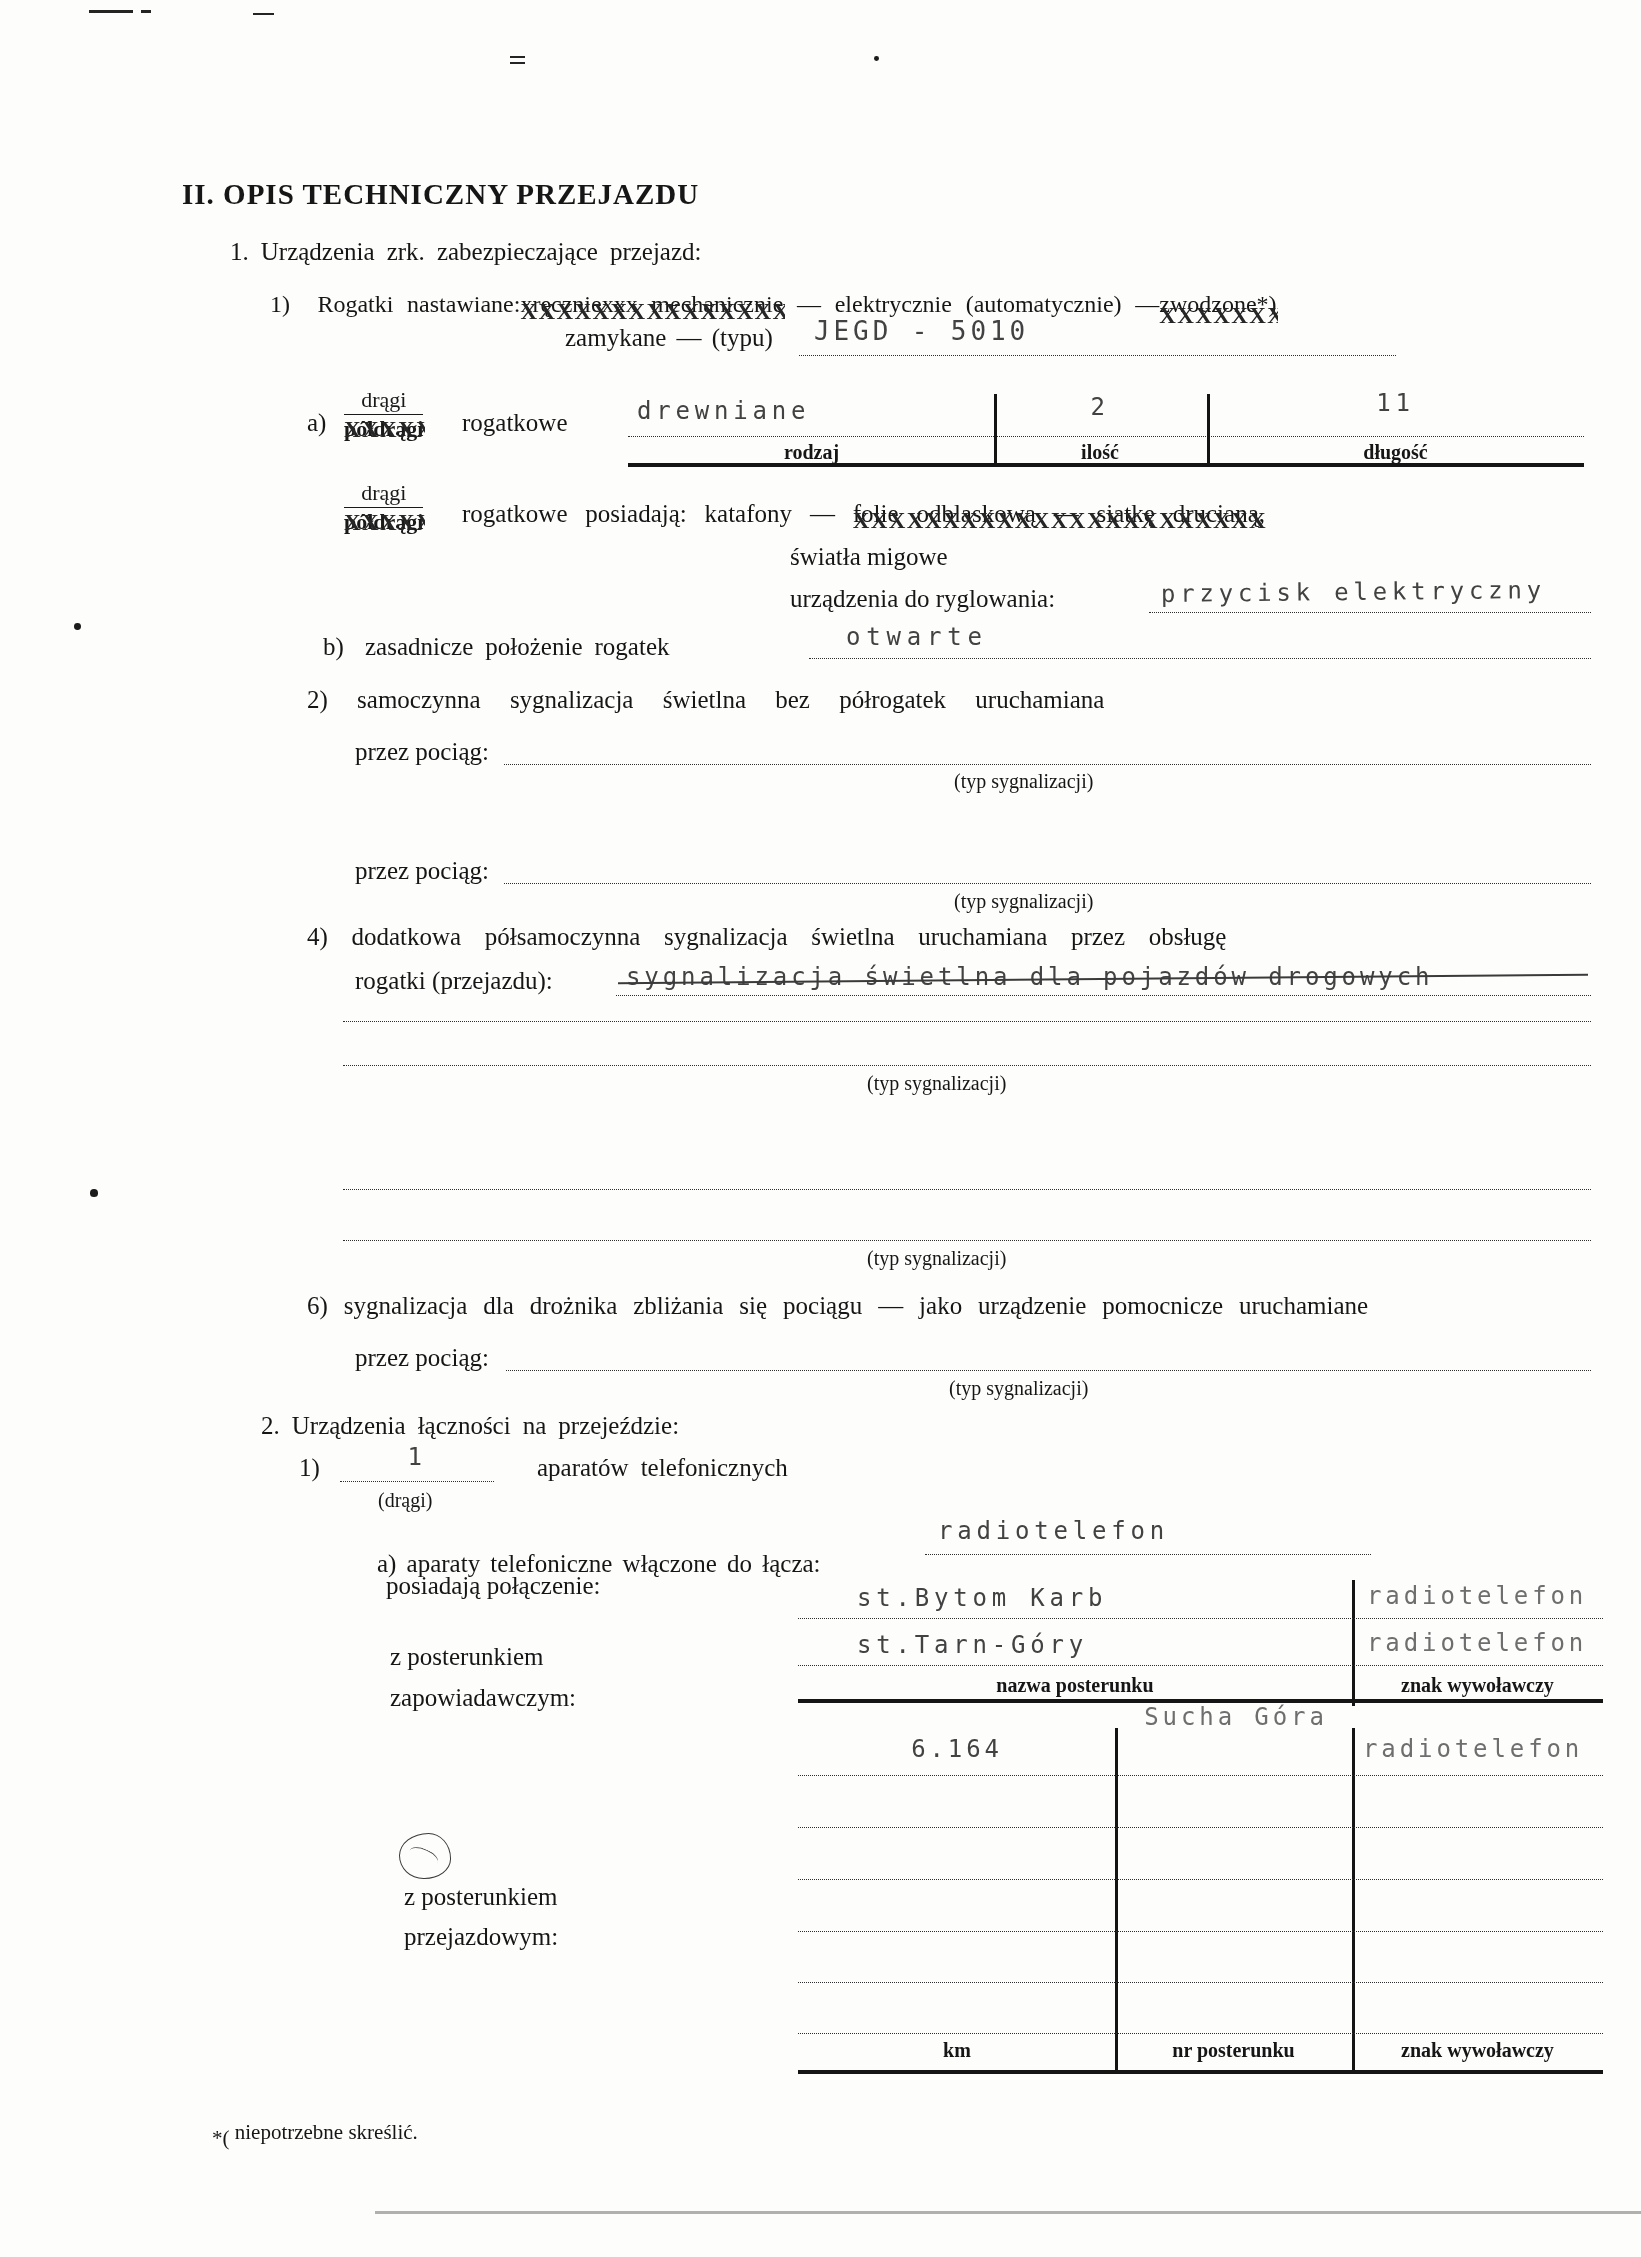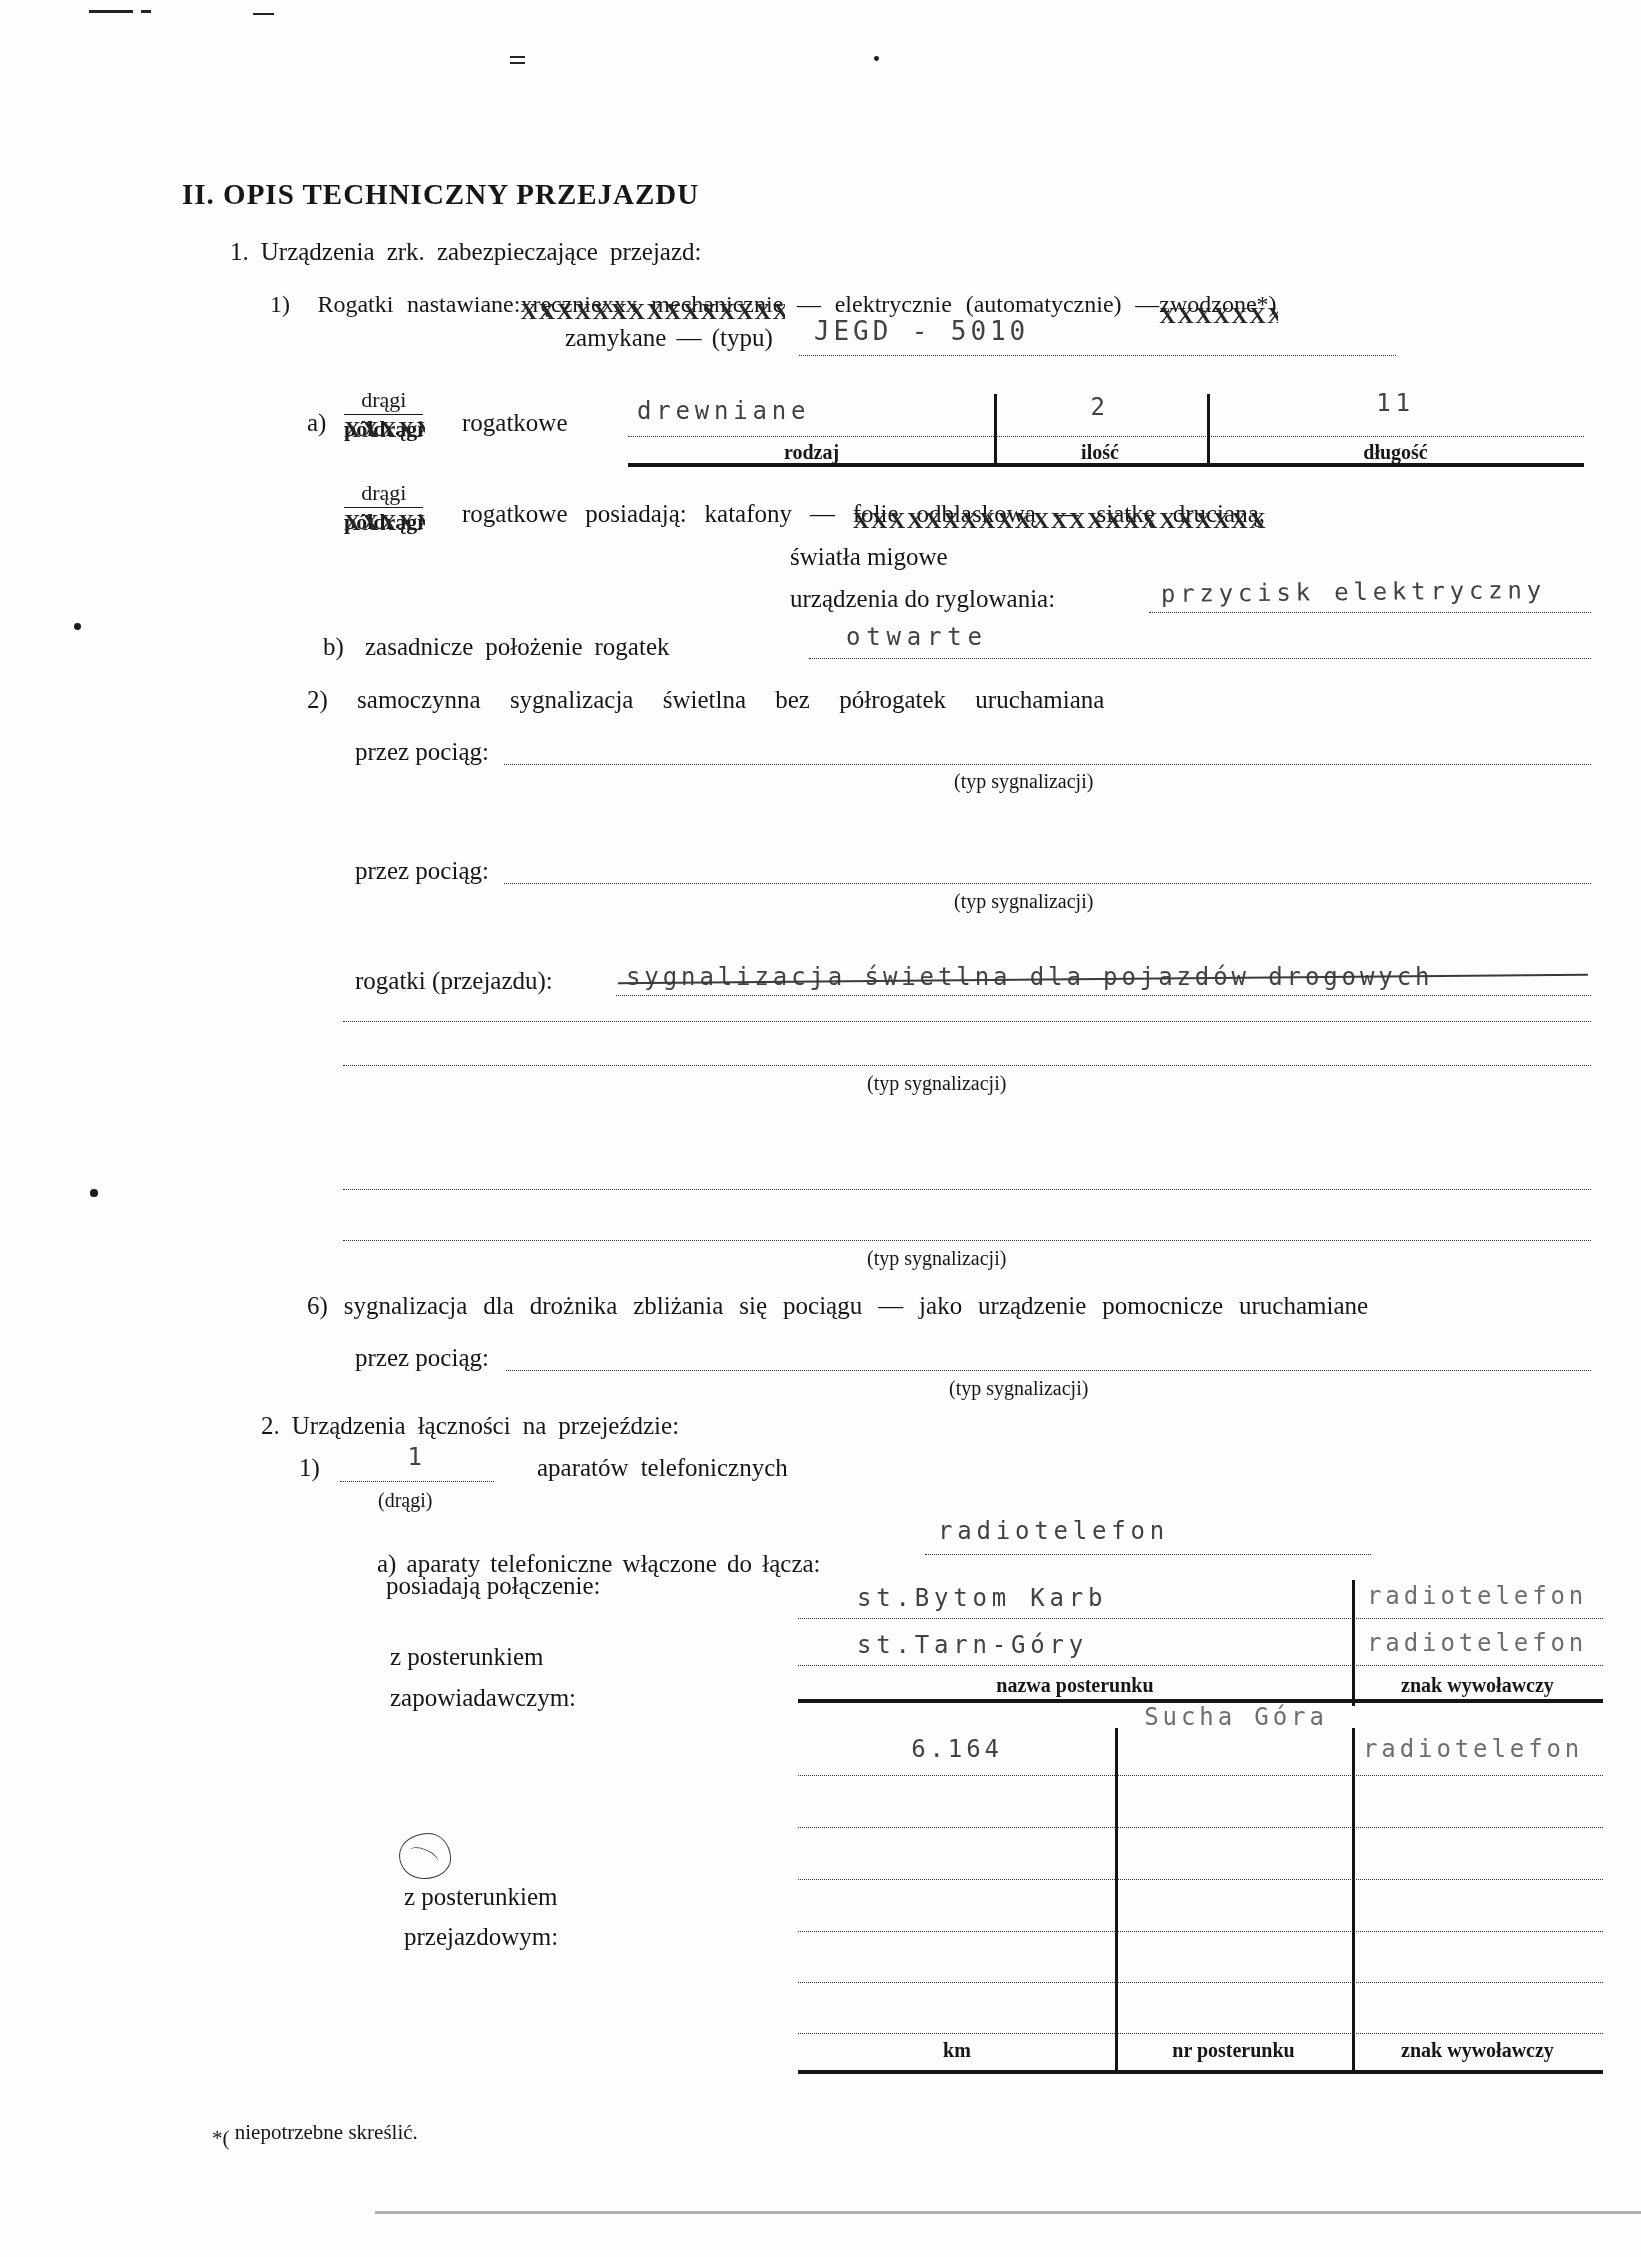--- a/index.html
+++ b/index.html
@@ -108,20 +108,23 @@
     <span>2)</span>&nbsp;<span>samoczynna sygnalizacja świetlna bez półrogatek uruchamiana</span>
   </div>
   <div class="abs printed f26" style="left:355px;top:738px;">przez pociąg:</div>
   <div class="dotline" style="left:504px;top:764px;width:1087px;"></div>
   <div class="abs printed small" style="left:954px;top:770px;">(typ sygnalizacji)</div>
 
   <div class="abs printed f26" style="left:355px;top:857px;">przez pociąg:</div>
   <div class="dotline" style="left:504px;top:883px;width:1087px;"></div>
   <div class="abs printed small" style="left:954px;top:890px;">(typ sygnalizacji)</div>
 
+  <div class="abs printed f26 ws18" style="left:307px;top:923px;">
+    <span>4)</span>&nbsp;<span>dodatkowa półsamoczynna sygnalizacja świetlna uruchamiana przez obsługę</span>
+  </div>
   <div class="abs printed f26" style="left:355px;top:967px;">rogatki (przejazdu):</div>
   <div class="abs typed" style="left:626px;top:964px;letter-spacing:3.9px;">sygnalizacja świetlna dla pojazdów drogowych</div>
   <div class="strike2" style="left:618px;top:978px;width:970px;"></div>
   <div class="dotline" style="left:616px;top:995px;width:975px;"></div>
   <div class="dotline" style="left:343px;top:1021px;width:1248px;"></div>
   <div class="dotline" style="left:343px;top:1065px;width:1248px;"></div>
   <div class="abs printed small" style="left:867px;top:1072px;">(typ sygnalizacji)</div>
 
   <div class="dotline" style="left:343px;top:1189px;width:1248px;"></div>
   <div class="dotline" style="left:343px;top:1240px;width:1248px;"></div>

